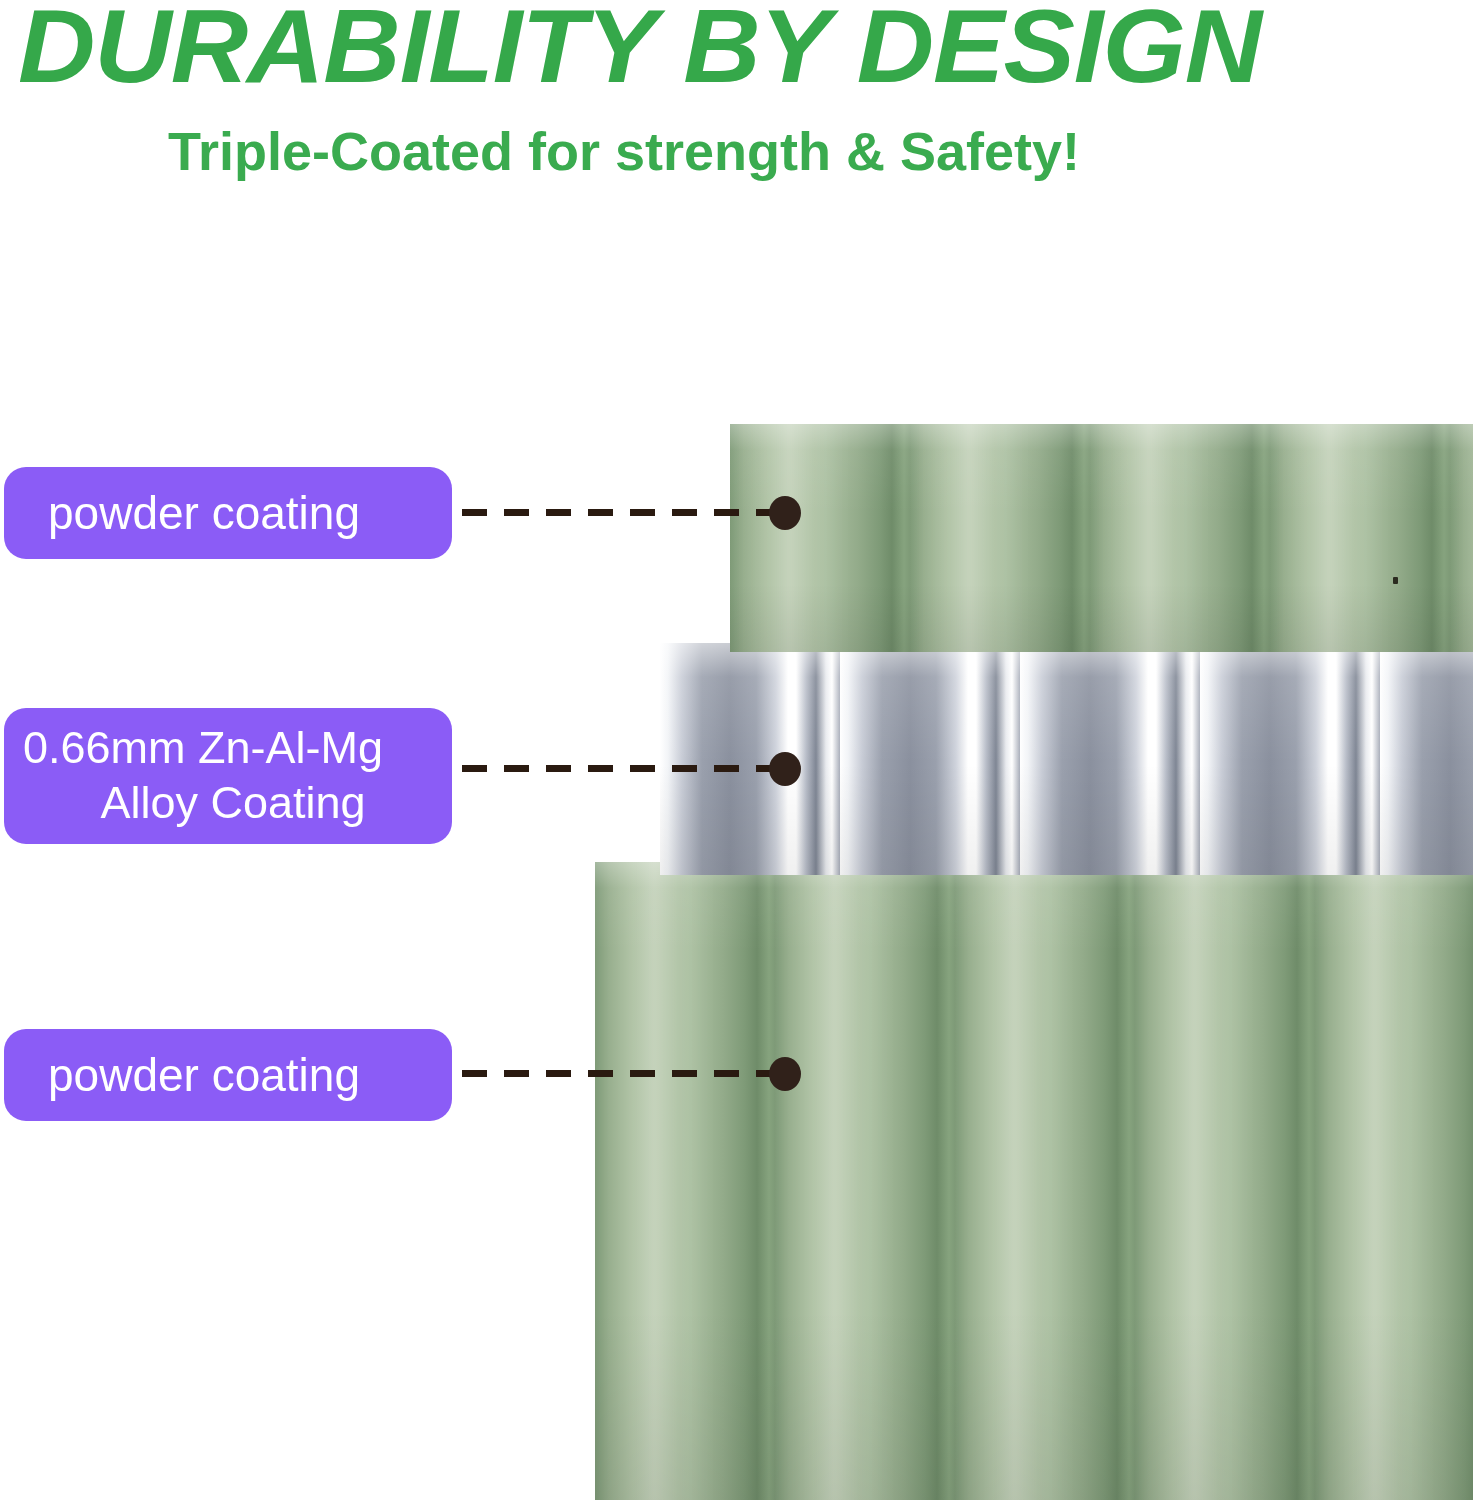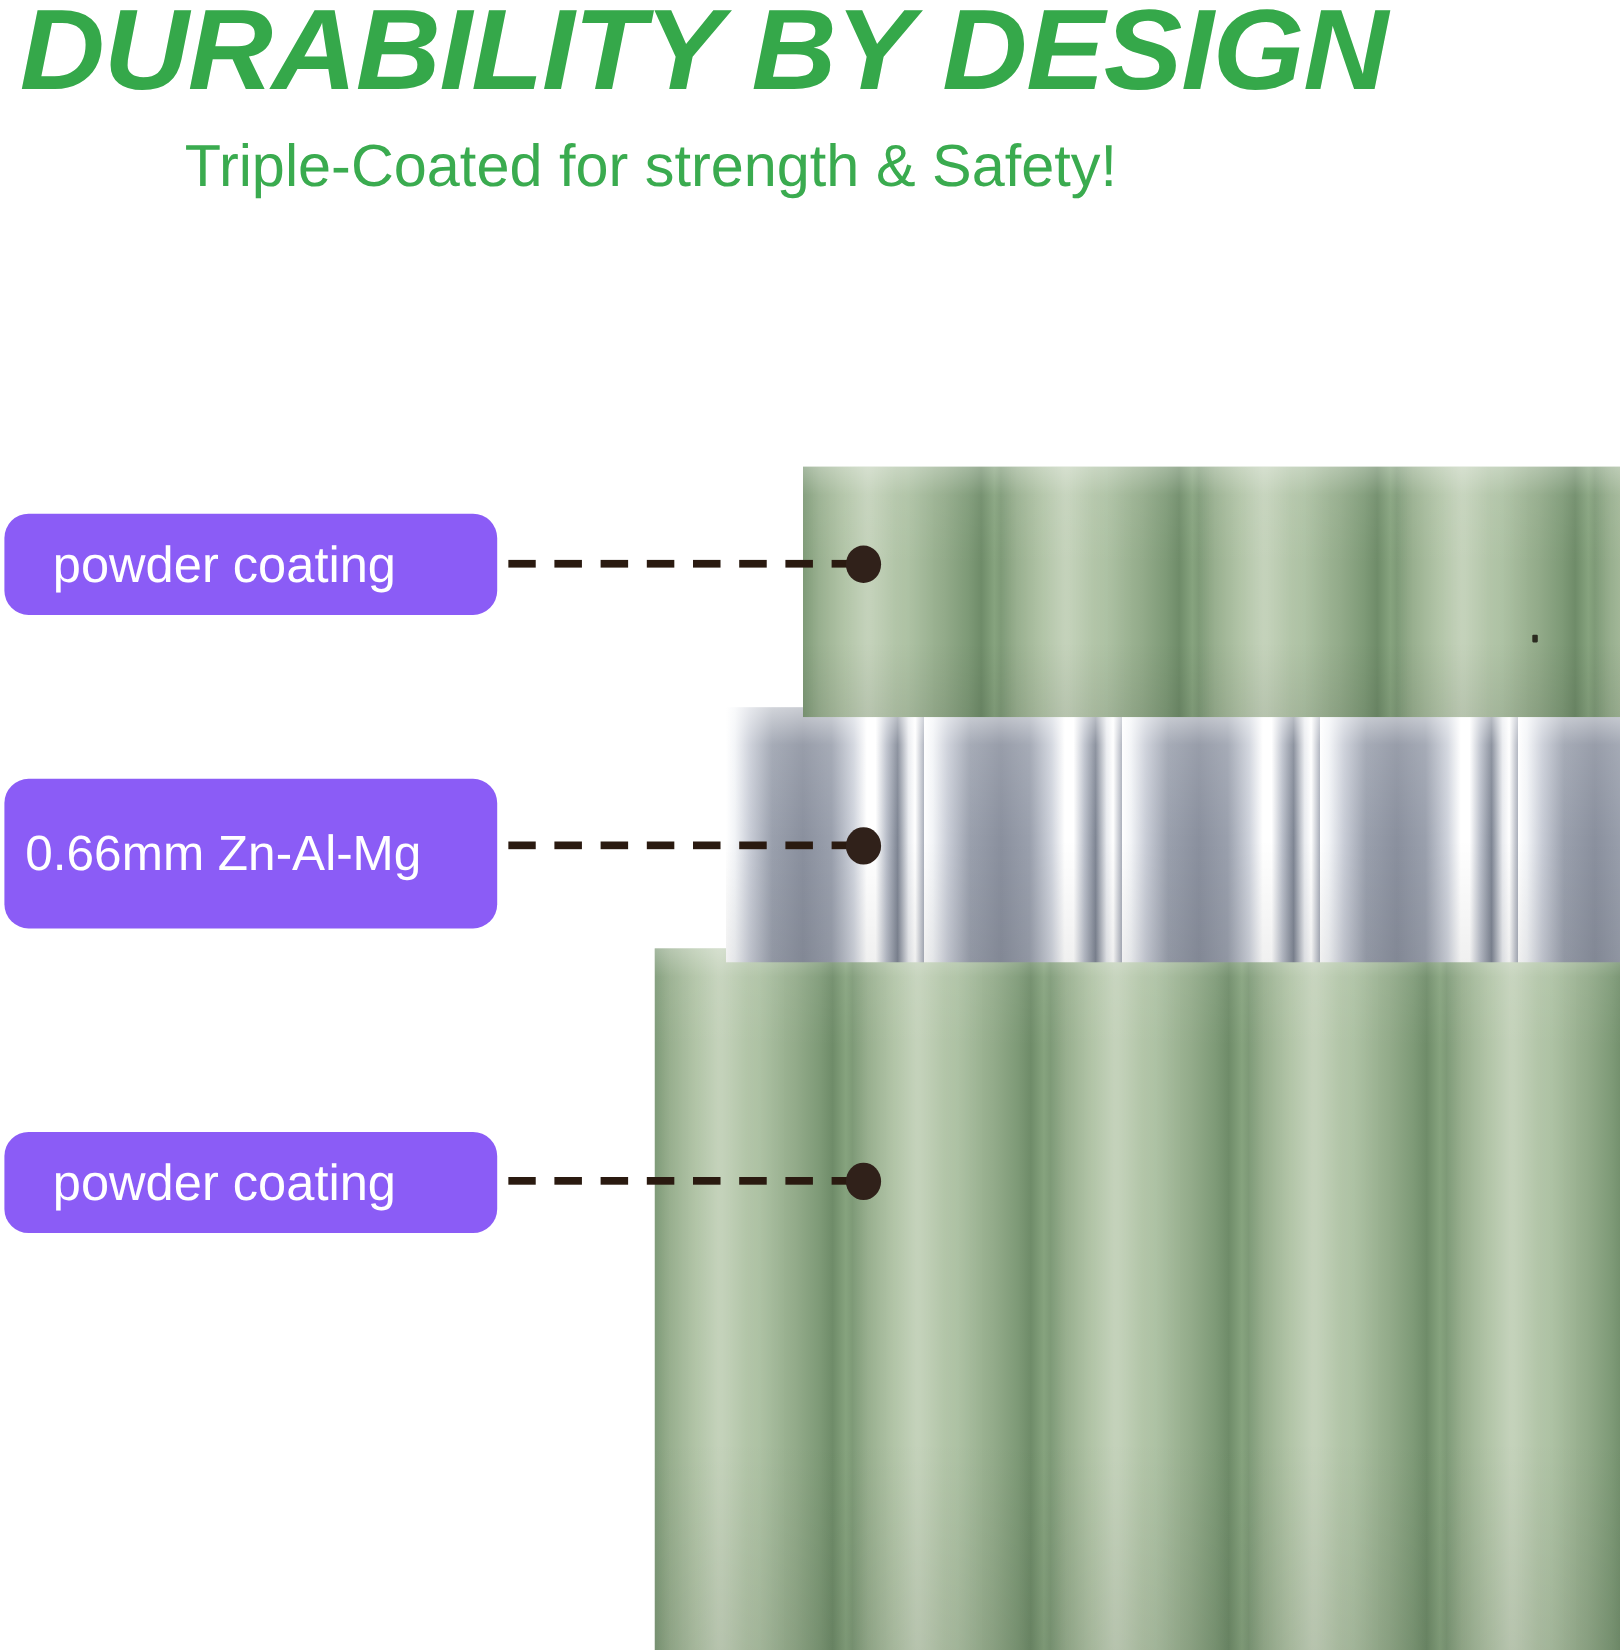--- a/index.html
+++ b/index.html
@@ -17,21 +17,21 @@
     font-weight:700;font-style:italic;
     font-size:104px;line-height:1.0;
     letter-spacing:-1px;
     color:#35a84a;
     white-space:nowrap;
     transform:scaleX(1.03);transform-origin:left top;
   }
   .subtitle{
     position:absolute;left:168px;top:122px;
     font-family:"Liberation Sans",sans-serif;
-    font-weight:400;font-size:54px;line-height:1.1;
+    font-weight:700;font-size:54px;line-height:1.1;
     color:#3aab4f;
     white-space:nowrap;
   }
 
   
   .product{position:absolute;left:0;top:380px;width:1473px;height:1120px;}
 
   .panel{position:absolute;overflow:hidden;}
 
   
@@ -173,20 +173,21 @@
   <div class="leader" style="left:462px;top:509px;width:310px;"></div>
   <div class="dot" style="left:769px;top:496px;width:32px;height:34px;"></div>
   <div class="pill one-line" style="left:4px;top:467px;width:448px;height:92px;">
     <span>powder coating</span>
   </div>
 
   <div class="leader" style="left:462px;top:765px;width:310px;"></div>
   <div class="dot" style="left:769px;top:752px;width:32px;height:34px;"></div>
   <div class="pill two-line" style="left:4px;top:708px;width:448px;height:136px;flex-direction:column;justify-content:center;">
     <span style="text-align:left;padding-left:10px;">0.66mm Zn-Al-Mg</span>
+    <span style="text-align:center;">Alloy Coating</span>
   </div>
 
   <div class="leader" style="left:462px;top:1070px;width:310px;"></div>
   <div class="dot" style="left:769px;top:1057px;width:32px;height:34px;"></div>
   <div class="pill one-line" style="left:4px;top:1029px;width:448px;height:92px;">
     <span>powder coating</span>
   </div>
 
 </div>
 

